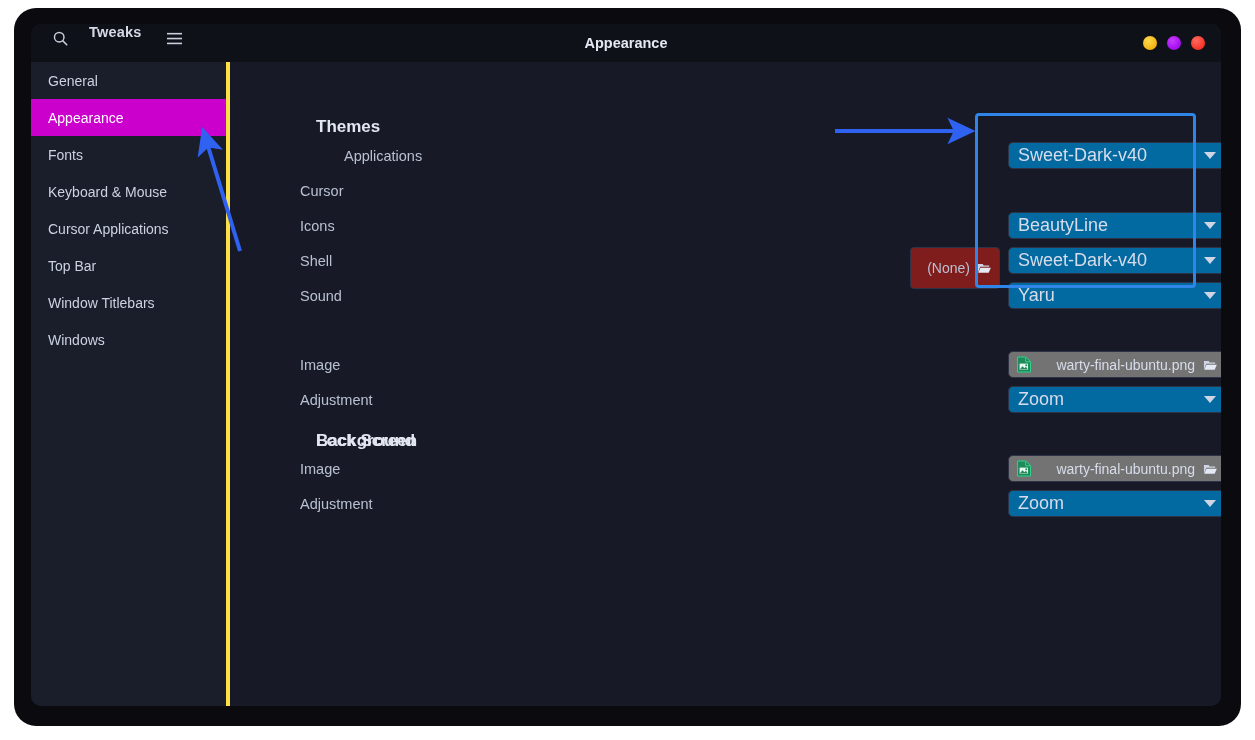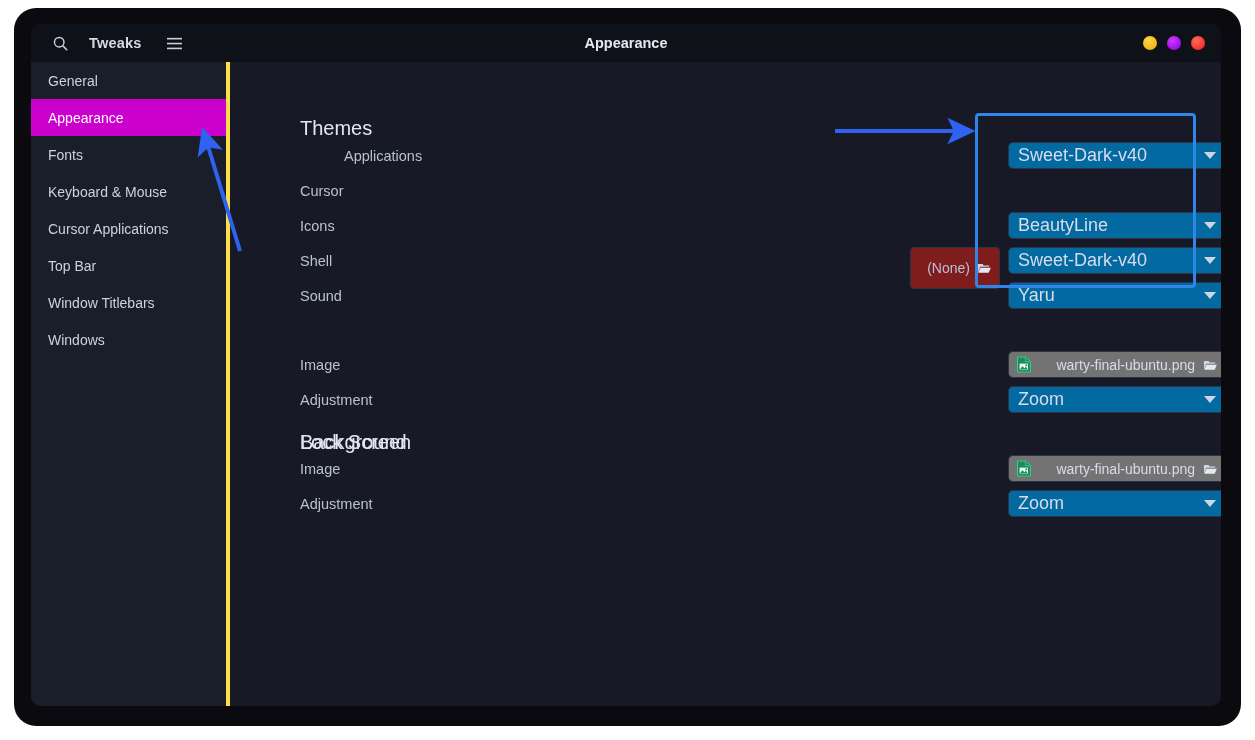--- a/index.html
+++ b/index.html
@@ -30,21 +30,21 @@
 
   
   .headerbar {
     position: absolute; left: 0; top: 0;
     width: 1190px; height: 38px;
     background: #0f1118;
     display: flex; align-items: center;
   }
   .hb-left {
     width: 199px; height: 38px;
-    display: flex; align-items: center;
+    display: flex; 
     padding-left: 14px;
     gap: 0px;
   }
   .icon-btn {
     width: 30px; height: 28px;
     display: flex; align-items: center; justify-content: center;
     border-radius: 5px;
   }
   .app-title {
     color: #d6dae6; font-size: 14.5px; font-weight: bold;
@@ -85,21 +85,21 @@
   }
 
   
   .content {
     position: absolute; left: 199px; top: 38px;
     width: 991px; height: 644px;
     background: #171a26;
   }
   .section-title {
     position: absolute;
-    color: #e2e6f0; font-size: 20px; font-weight: normal;
+    color: #e2e6f0; font-size: 17px; font-weight: bold; margin-left: 16px;
   }
   .row-label {
     position: absolute;
     color: #b9c0d2; font-size: 14.5px;
   }
 
   
   .combo {
     position: absolute;
     height: 27px;

